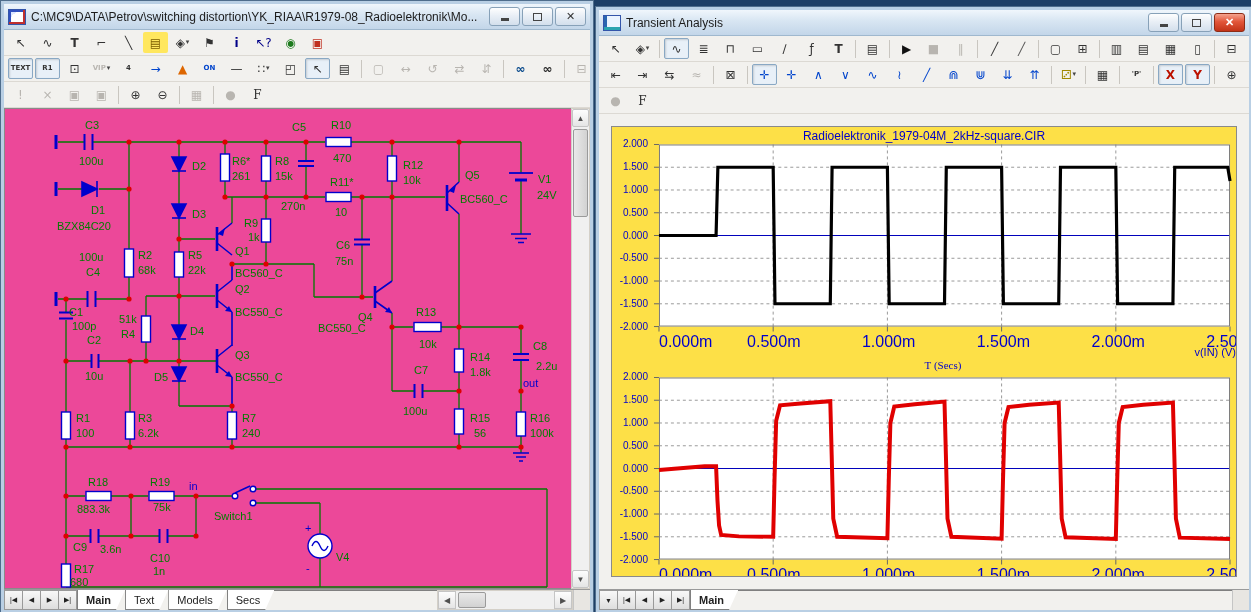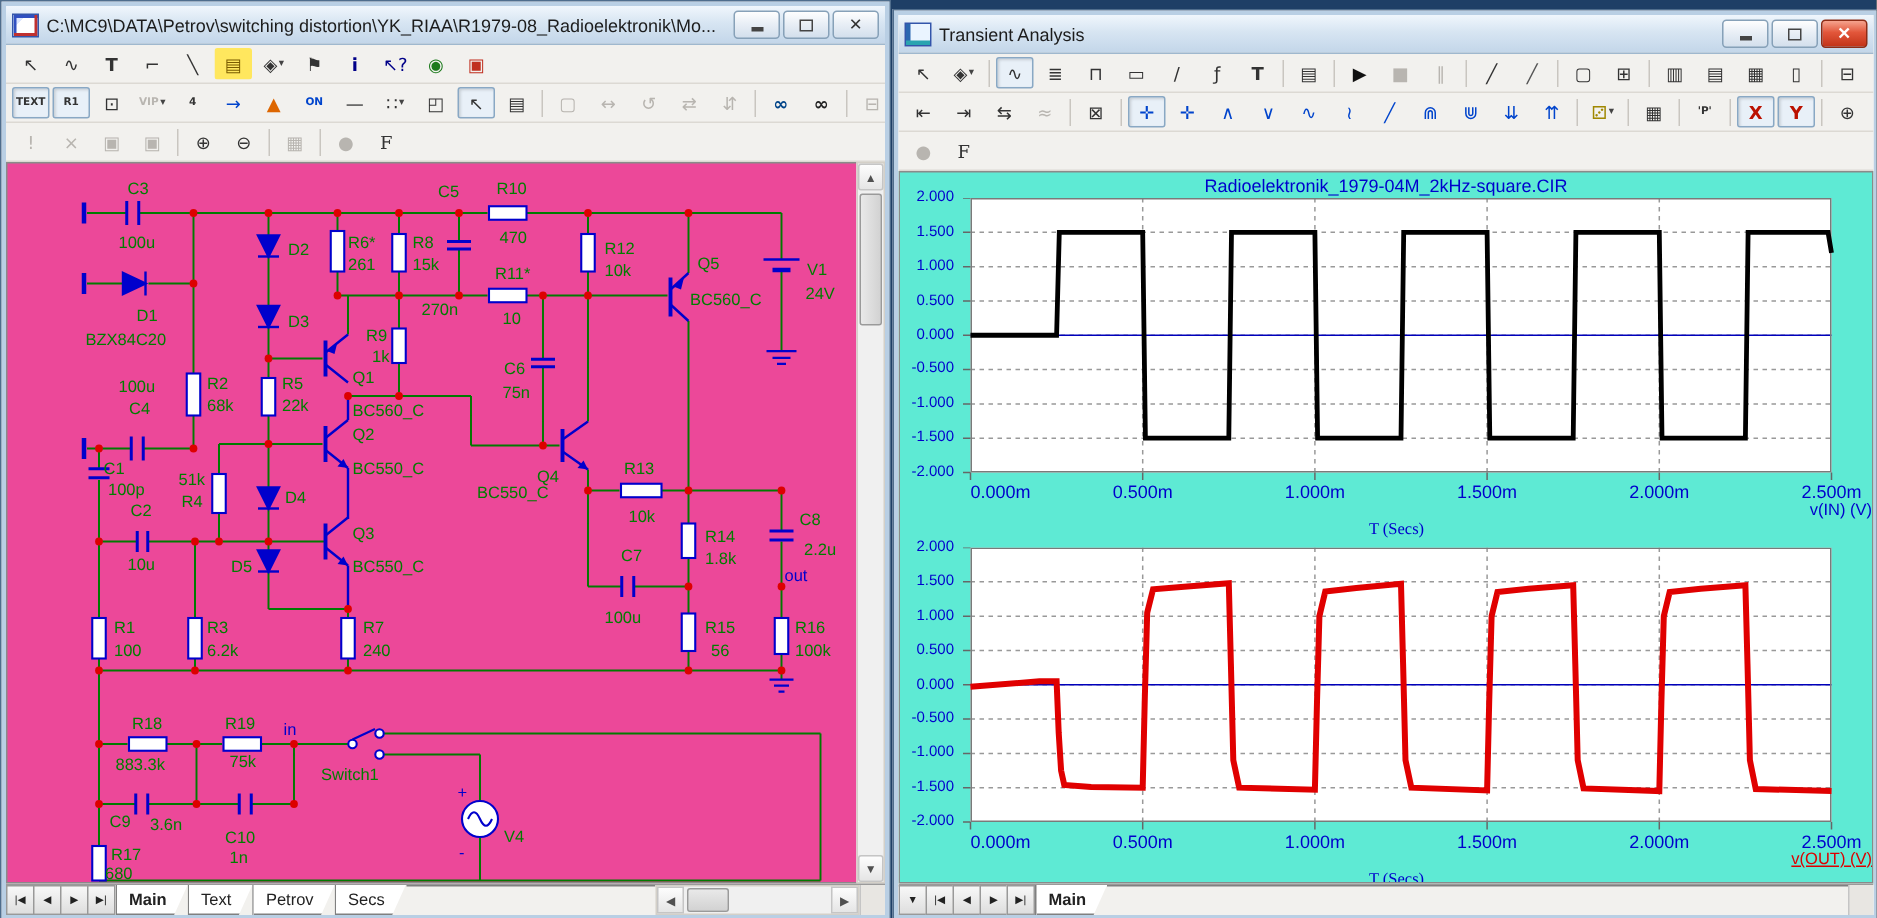--- a/index.html
+++ b/index.html
@@ -64,27 +64,27 @@
   .tab.active{font-weight:bold;}
   .tabstrip-fill{flex:1 1 auto;border-top:1px solid #808080;background:#f2f1ee;}
   .hscroll{flex:0 0 134px;display:flex;background:#f0f0f0;border:1px solid #d4d0c8;}
   .hbtn{flex:0 0 16px;display:flex;align-items:center;justify-content:center;font-size:8px;color:#505050;
         background:linear-gradient(#fdfdfd,#e5e5e5);border:1px solid #c5c5c5;}
   .htrack{flex:1 1 auto;position:relative;}
   .hthumb{position:absolute;top:1px;bottom:1px;left:2px;width:26px;background:linear-gradient(#e9e9e9,#d2d2d2);
           border:1px solid #9a9a9a;border-radius:2px;}
   .corner{flex:0 0 16px;background:#e8e6e2;border-left:1px solid #c5c5c5;}
   
-  .charts{flex:1 1 auto;background:#5eead4;border:1px solid #8a8a8a;margin:0;overflow:hidden;padding-top:2px;}
+  .charts{flex:1 1 auto;background:#fde047;border:1px solid #8a8a8a;margin:12px;overflow:hidden;padding-top:2px;}
   .chart-title{font-size:12px;color:#0000cc;text-align:center;height:15px;line-height:15px;}
   .plot-row{display:flex;}
   .ylabels{position:relative;flex:0 0 41px;text-decoration:underline;}
   .ylabels span{position:absolute;right:5px;font-size:10px;color:#0000cc;white-space:nowrap;}
   .xlabels{position:relative;height:13px;margin-left:41px;}
-  .xlabels span{position:absolute;font-size:12px;color:#0000cc;white-space:nowrap;}
+  .xlabels span{position:absolute;font-size:16px;color:#0000cc;white-space:nowrap;}
   .legend{font-size:11px;height:13px;line-height:13px;margin-left:47px;text-align:right;}
   .xtitle{font-size:11px;color:#0000cc;text-align:center;width:580px;margin-left:41px;height:14px;font-family:Liberation Serif, serif;}
 </style>
 </head>
 <body>
 
 <div class="screen">
 
   <div class="window left-window">
     <div class="win-inner">
@@ -426,21 +426,21 @@
       <div class="bottom-row">
         <span id="lnav" style="display:flex;">
             <span class="navbtn">|◀</span>
             <span class="navbtn">◀</span>
             <span class="navbtn">▶</span>
             <span class="navbtn">▶|</span>
           </span>
         <span class="tabs" id="ltabs">
             <span class="tab active">Main</span>
             <span class="tab">Text</span>
-            <span class="tab">Petrov</span>
+            <span class="tab">Models</span>
             <span class="tab">Secs</span>
           </span>
         <span class="tabstrip-fill"></span>
         <span class="hscroll">
           <span class="hbtn">◀</span>
           <span class="htrack">
               <span class="hthumb"></span>
             </span>
           <span class="hbtn">▶</span>
         </span>

